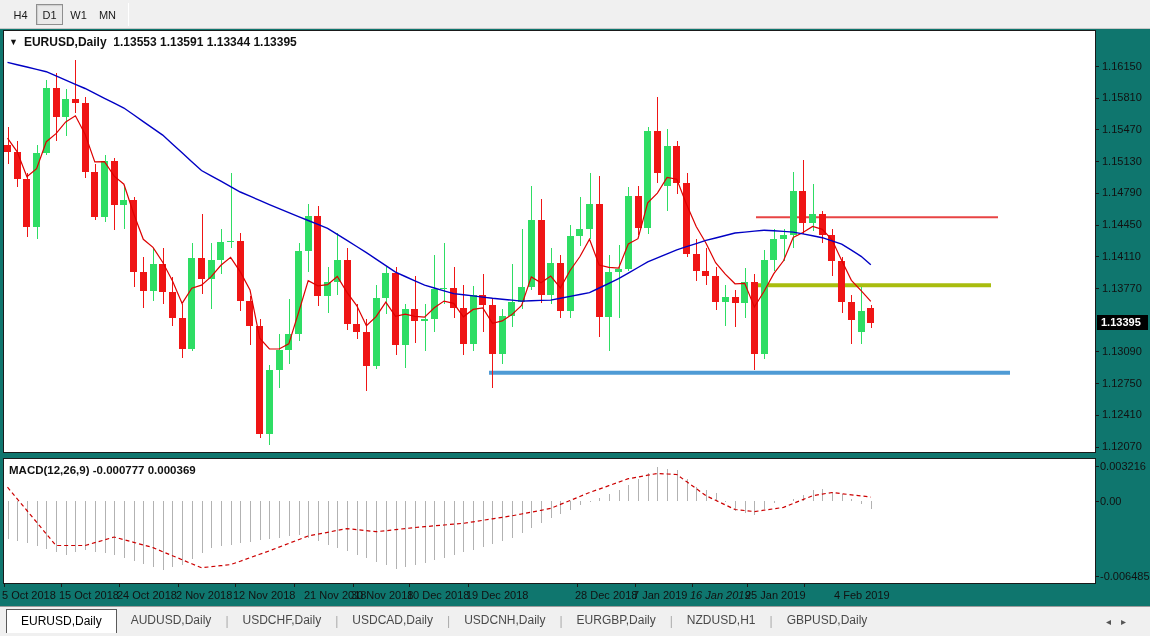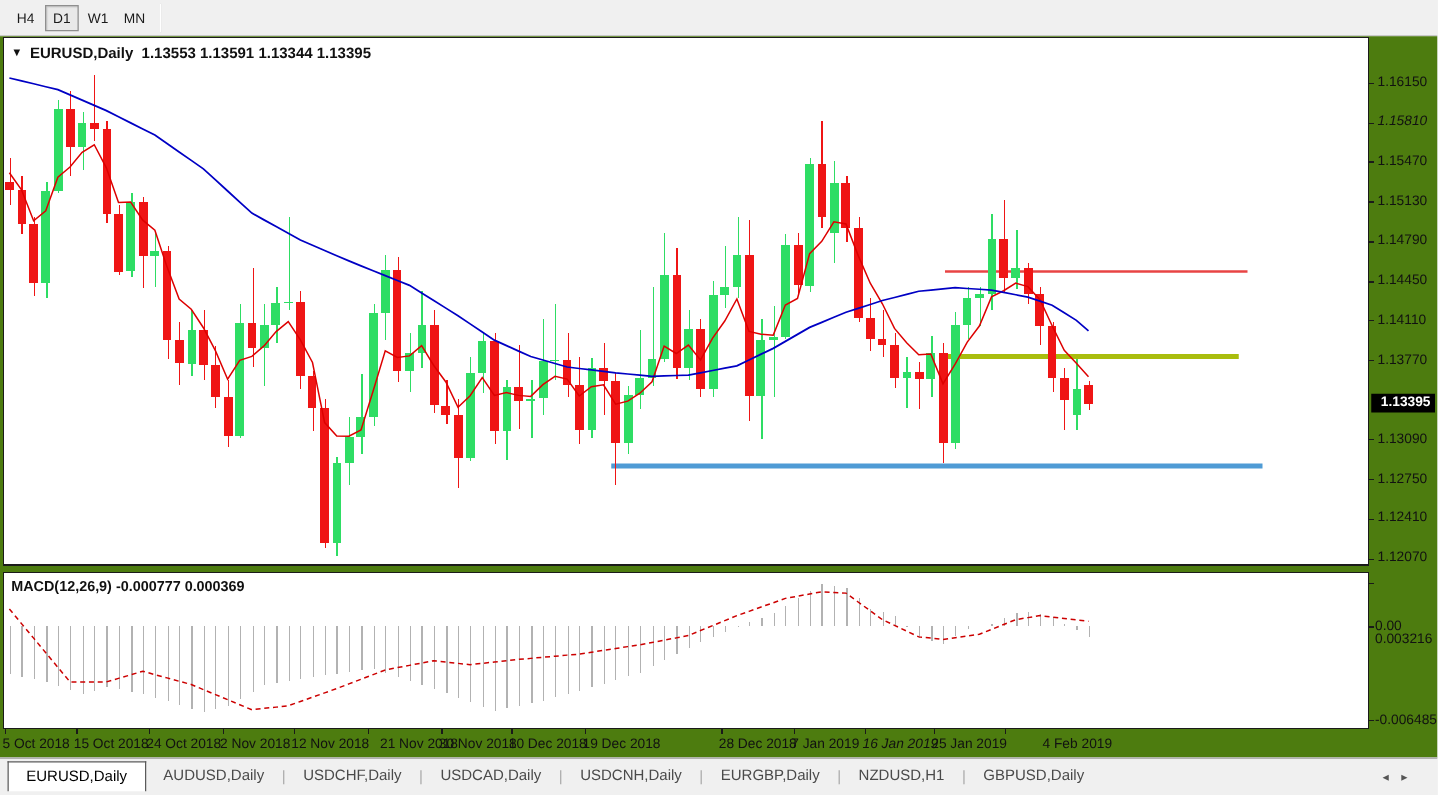--- a/index.html
+++ b/index.html
@@ -11,21 +11,21 @@
   #toolbar { position:absolute; left:0; top:0; width:1150px; height:29px;
              background:#f0f0f0; border-bottom:1px solid #c8c8c8; }
   .tf-btn { position:relative; float:left; margin:4px 1px 0 1px; width:27px; height:21px;
             font-size:11px; color:#1a1a1a; text-align:center; line-height:21px;
             background:transparent; border:1px solid transparent; cursor:default; }
   .tf-btn:first-child { margin-left:7px; }
   .tf-btn.pressed { background:#e9e9e9; border:1px solid #8f8f8f; box-shadow:inset 1px 1px 1px rgba(0,0,0,.12); }
   .tb-sep { float:left; width:1px; height:23px; margin:3px 0 0 6px; background:#c2c2c2; border-right:1px solid #fff; }
 
   
-  #client { position:absolute; left:0; top:29px; width:1150px; height:577px; background:#4d7c0f;text-align:center; }
+  #client { position:absolute; left:0; top:29px; width:1150px; height:577px; background:#0f766e; }
   #chart-svg { position:absolute; left:0; top:0; }
 
   #symbol-title { position:absolute; left:9px; top:6px; font-size:12px; font-weight:700;
                   color:#111; letter-spacing:0; }
   #symbol-title .dd { font-size:9px; margin-right:6px; position:relative; top:-1px; }
   #macd-title { position:absolute; left:9px; top:435px; font-size:11.5px; font-weight:700; color:#111; }
 
   .pricelbl { position:absolute; left:1102px; font-size:11px; color:#111; white-space:nowrap; }
   .macdlbl  { position:absolute; left:1100px; font-size:11px; color:#111; white-space:nowrap; }
   #price-badge { position:absolute; left:1097px; width:51px; height:15px; background:#000;
@@ -373,35 +373,35 @@
         </g>
         <polyline points="7.5,458.2 17.2,469.9 26.9,481.5 36.6,493.2 46.3,504.9 56.0,516.5 65.7,516.5 75.4,516.5 85.1,516.5 94.8,513.7 104.5,510.9 114.2,508.0 123.9,510.7 133.6,513.3 143.3,516.0 153.0,518.6 162.7,522.7 172.4,526.7 182.1,530.7 191.8,534.8 201.5,538.8 211.2,537.7 220.9,536.7 230.6,535.6 240.3,532.2 250.0,528.7 259.7,525.3 269.4,521.8 279.1,518.1 288.8,514.4 298.5,510.7 308.2,507.0 317.9,505.1 327.6,503.3 337.3,501.4 347.0,499.6 356.7,500.6 366.4,501.7 376.1,502.7 385.8,501.7 395.5,500.6 405.2,499.6 414.9,498.5 424.6,497.7 434.3,496.8 444.0,496.0 453.7,495.1 463.4,494.3 473.1,492.8 482.8,491.3 492.5,489.8 502.2,488.3 511.9,486.8 521.6,485.0 531.3,483.1 541.0,481.3 550.7,479.4 560.4,475.4 570.1,471.5 579.8,467.5 589.5,463.5 599.2,460.1 608.9,456.6 618.6,453.2 628.3,449.7 638.0,448.0 647.7,446.2 657.4,444.4 667.1,445.0 676.8,445.5 686.5,452.6 696.2,459.6 705.9,466.7 715.6,471.3 725.3,475.9 735.0,480.5 744.7,481.5 754.4,482.6 764.1,481.2 773.8,479.8 783.5,478.4 793.2,474.5 802.9,470.6 812.6,466.7 822.3,465.1 832.0,463.5 841.7,464.7 851.4,465.8 861.1,466.9 870.8,468.1" fill="none" stroke="#cc0000" stroke-width="1.2" stroke-dasharray="4,3"></polyline>
       </svg>
 
     <div id="symbol-title"><span class="dd">▼</span><span><span>EURUSD,Daily</span>&nbsp;&nbsp;<span>1.13553 1.13591 1.13344 1.13395</span></span></div>
 
     <div id="macd-title">MACD(12,26,9) -0.000777 0.000369</div>
 
     <div id="price-labels">
         <div class="pricelbl" style="top: 30.5888px;">1.16150</div>
-        <div class="pricelbl" style="top: 62.2904px; font-style: italic;">1.15810</div>
+        <div class="pricelbl" style="top: 62.2904px;">1.15810</div>
         <div class="pricelbl" style="top: 93.992px;">1.15470</div>
         <div class="pricelbl" style="top: 125.694px;">1.15130</div>
         <div class="pricelbl" style="top: 157.395px;">1.14790</div>
         <div class="pricelbl" style="top: 189.097px;">1.14450</div>
         <div class="pricelbl" style="top: 220.798px;">1.14110</div>
         <div class="pricelbl" style="top: 252.5px;">1.13770</div>
         <div class="pricelbl" style="top: 315.903px;">1.13090</div>
         <div class="pricelbl" style="top: 347.605px;">1.12750</div>
         <div class="pricelbl" style="top: 379.306px;">1.12410</div>
         <div class="pricelbl" style="top: 411.008px;">1.12070</div>
       </div>
     <div id="price-badge" style="top: 286.465px;">1.13395</div>
     <div id="macd-labels">
-        <div class="macdlbl" style="top: 430.5px; margin-top: 45px;">0.003216</div>
+        <div class="macdlbl" style="top: 430.5px;">0.003216</div>
         <div class="macdlbl" style="top: 465.5px;">0.00</div>
         <div class="macdlbl" style="top: 540.5px;">-0.006485</div>
       </div>
     <div id="date-labels">
         <div class="datelbl" style="left: 2px;">5 Oct 2018</div>
         <div class="datelbl" style="left: 59px;">15 Oct 2018</div>
         <div class="datelbl" style="left: 117px;">24 Oct 2018</div>
         <div class="datelbl" style="left: 176px;">2 Nov 2018</div>
         <div class="datelbl" style="left: 233px;">12 Nov 2018</div>
         <div class="datelbl" style="left: 292px; padding-left: 12px;">21 Nov 2018</div>

